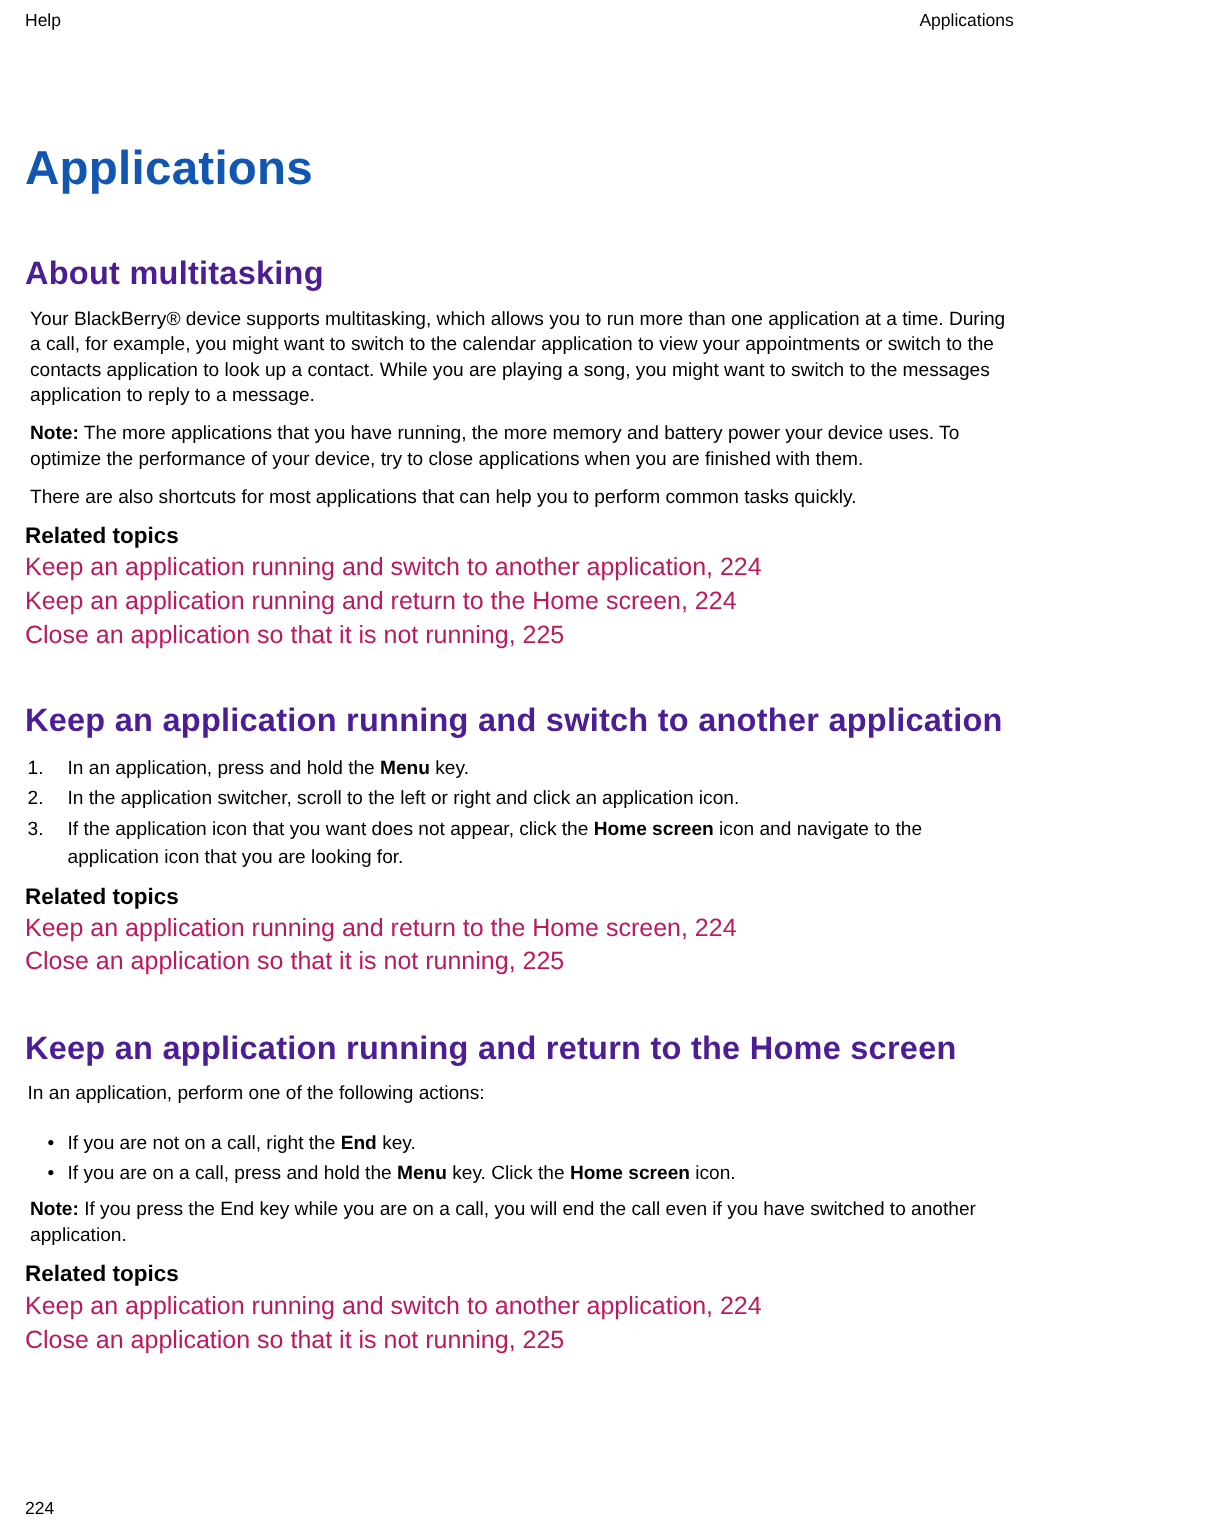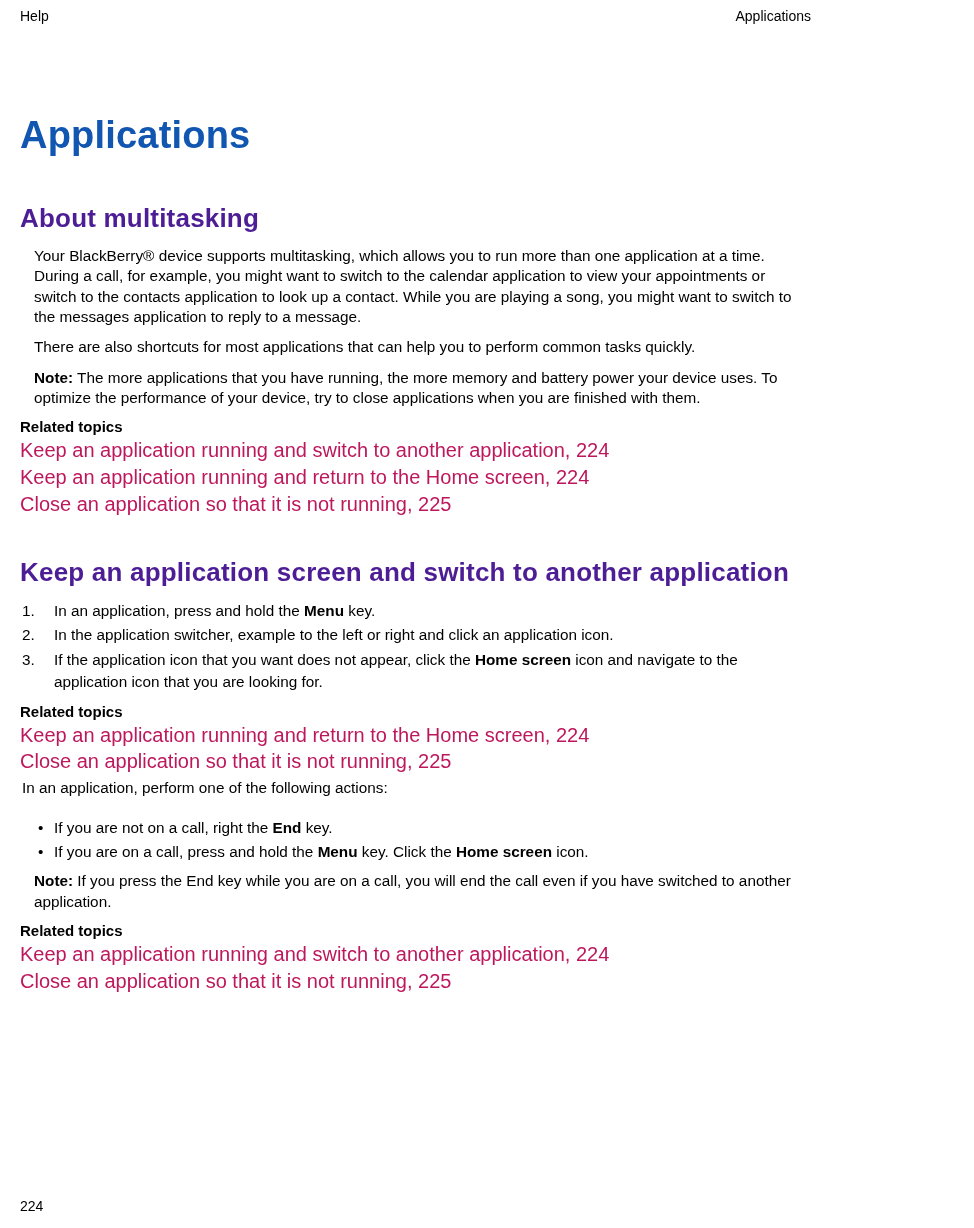--- a/index.html
+++ b/index.html
@@ -34,25 +34,25 @@
     color: #4c1d95;
     font-size: 26px;
     font-weight: 700;
     margin: 40px 0 12px 0;
     letter-spacing: 0.2px;
   }
   h2.first { margin-top: 0; }
   p.body {
     font-size: 15.3px;
     line-height: 1.33;
-    margin: 0 0 10px 14px;
+    margin: 0 0 10px 4px;
   }
   .bold { font-weight: 700; }
   .related-label {
-    font-size: 15px;
+    font-size: 18px;
     font-weight: 700;
     margin: 8px 0 2px 0;
   }
   a.topic-link {
     display: block;
     color: #be185d;
     font-size: 20px;
     text-decoration: none;
     line-height: 1.33;
     cursor: pointer;
@@ -114,37 +114,38 @@
 
   <div class="hdr">
     <span>Help</span>
     <span>Applications</span>
   </div>
 
   <h1 class="title">Applications</h1>
 
   <h2 class="sect first">About multitasking</h2>
   <p class="body">Your BlackBerry® device supports multitasking, which allows you to run more than one application at a time. During a call, for example, you might want to switch to the calendar application to view your appointments or switch to the contacts application to look up a contact. While you are playing a song, you might want to switch to the messages application to reply to a message.</p>
+  <p class="body"><span class="bold">Note:</span><span>  The more applications that you have running, the more memory and battery power your device uses. To optimize the performance of your device, try to close applications when you are finished with them.</span></p>
   <p class="body">There are also shortcuts for most applications that can help you to perform common tasks quickly.</p>
-  <p class="body"><span class="bold">Note:</span><span>  The more applications that you have running, the more memory and battery power your device uses. To optimize the performance of your device, try to close applications when you are finished with them.</span></p>
   <div class="related-label">Related topics</div>
   <a class="topic-link">Keep an application running and switch to another application, 224</a>
   <a class="topic-link">Keep an application running and return to the Home screen, 224</a>
   <a class="topic-link">Close an application so that it is not running, 225</a>
 
-  <h2 class="sect">Keep an application screen and switch to another application</h2>
+  <h2 class="sect">Keep an application running and switch to another application</h2>
   <ol class="steps">
     <li><span>In an application, press and hold the </span><span class="bold">Menu</span><span> key.</span></li>
-    <li>In the application switcher, example to the left or right and click an application icon.</li>
+    <li>In the application switcher, scroll to the left or right and click an application icon.</li>
     <li><span>If the application icon that you want does not appear, click the </span><span class="bold">Home screen</span><span> icon and navigate to the application icon that you are looking for.</span></li>
   </ol>
   <div class="related-label">Related topics</div>
   <a class="topic-link">Keep an application running and return to the Home screen, 224</a>
   <a class="topic-link">Close an application so that it is not running, 225</a>
 
+  <h2 class="sect">Keep an application running and return to the Home screen</h2>
   <div class="intro-line">In an application, perform one of the following actions:</div>
   <ul class="bul">
     <li><span>If you are not on a call, right the </span><span class="bold">End</span><span> key.</span></li>
     <li><span>If you are on a call, press and hold the </span><span class="bold">Menu</span><span> key. Click the </span><span class="bold">Home screen</span><span> icon.</span></li>
   </ul>
   <p class="body"><span class="bold">Note:</span><span>  If you press the End key while you are on a call, you will end the call even if you have switched to another application.</span></p>
   <div class="related-label">Related topics</div>
   <a class="topic-link">Keep an application running and switch to another application, 224</a>
   <a class="topic-link">Close an application so that it is not running, 225</a>
 

